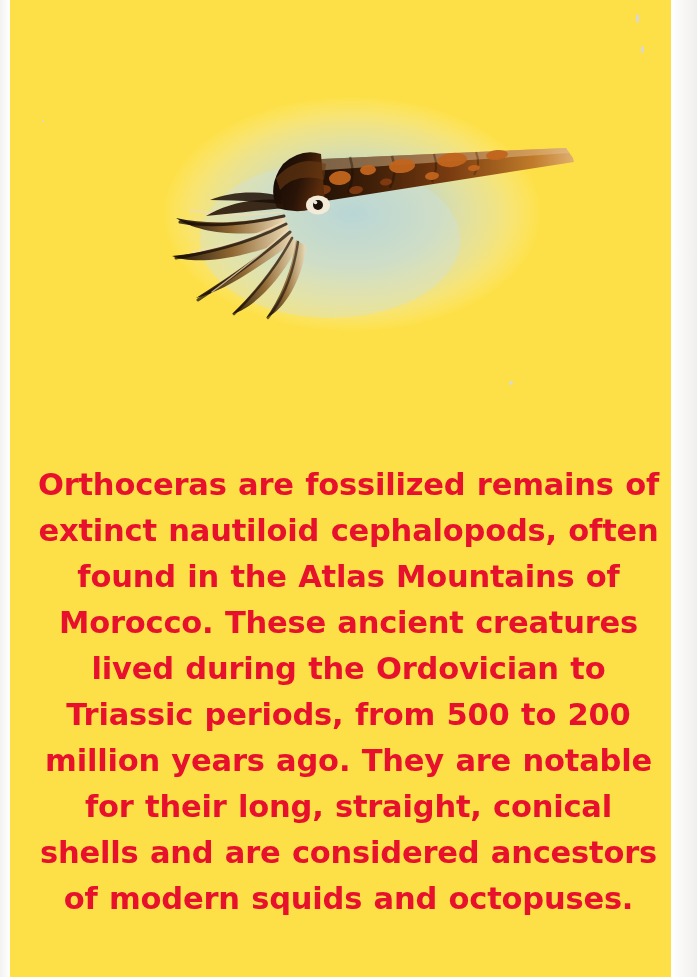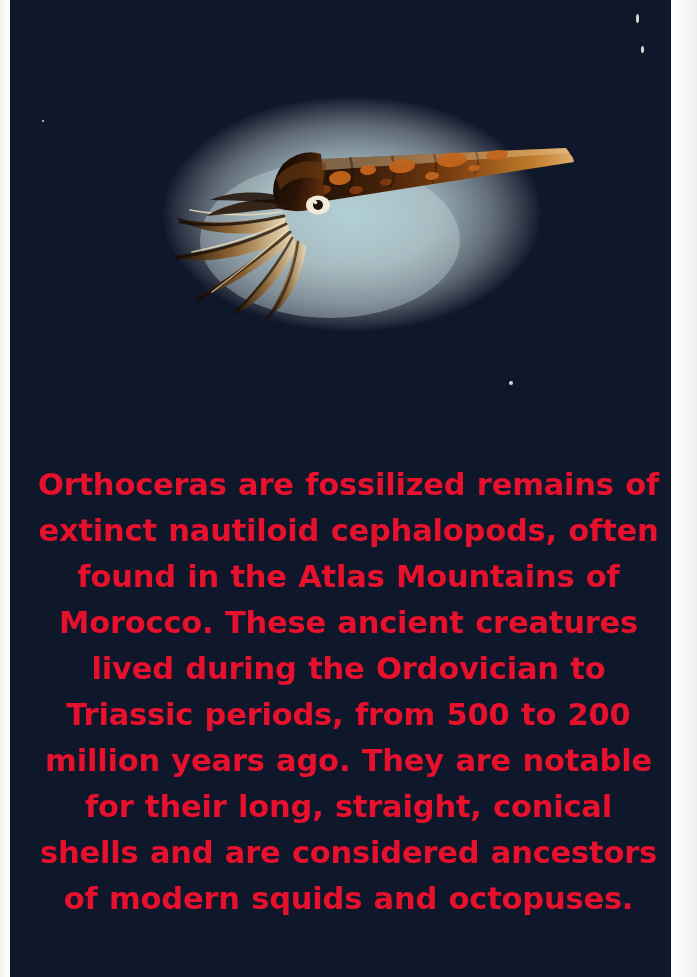--- a/index.html
+++ b/index.html
@@ -10,21 +10,21 @@
     width: 697px;
     height: 977px;
     background: #ffffff;
     font-family: "DejaVu Sans", sans-serif;
     overflow: hidden;
   }
   .card {
     position: relative;
     width: 697px;
     height: 977px;
-    background: #0f172a;
+    background: #fde047;
     box-sizing: border-box;
   }
   
   .paper-edge-left {
     position: absolute;
     left: 0; top: 0;
     width: 10px; height: 977px;
     background: linear-gradient(to right, #f2f2f0, #ffffff);
     pointer-events: none;
   }

